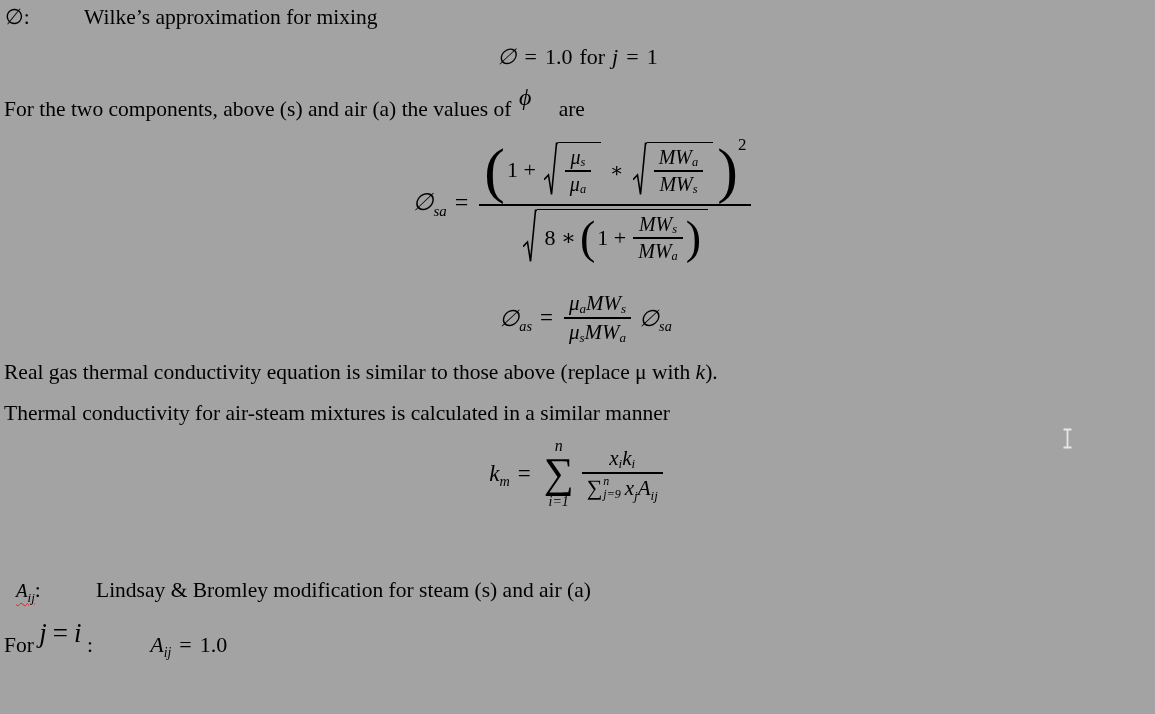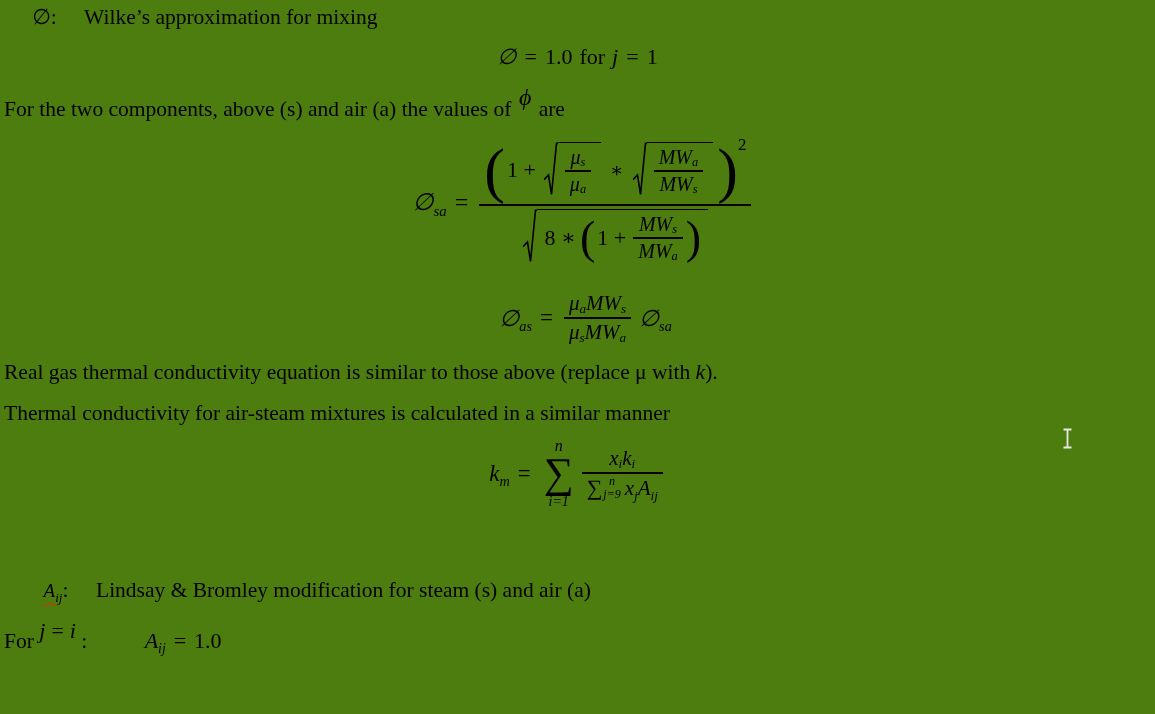--- a/index.html
+++ b/index.html
@@ -1,26 +1,26 @@
 <!DOCTYPE html>
 <html><head>
 <meta charset="utf-8">
 <style>
   html,body { margin:0; padding:0; }
   body {
     width:1155px; height:714px; background:#ffffff; color:#000;
     font-family:"Liberation Serif","DejaVu Serif",serif;
     overflow:hidden;
   }
-  .page { position:relative; width:1155px; height:714px; background:#4d7c0f;text-align:center; }
+  .page { position:relative; width:1155px; height:714px; background:#a3a3a3; }
 
   .textline { position:absolute; font-size:21.5px; white-space:nowrap; color:#000; }
   .term-col { display:inline-block; width:79px; }
   .it { font-style:italic; }
-  .raised { position:relative; top:-10px; font-style:italic; font-size:22px; }
+  .raised { position:relative; top:-10px; font-style:italic; font-size:27px; }
   .raised .up { font-style:normal; }
 
   
   .eqblock { position:absolute; left:0; width:100%; display:flex; justify-content:center; }
   .mrow { display:inline-flex; align-items:center; white-space:nowrap; }
   .mop { margin:0 8px; }
   .mword { margin:0 7px; }
 
   
   .msub { font-size:62%; position:relative; top:0.40em; font-style:italic; }
@@ -74,21 +74,21 @@
       <span class="mword">for</span>
       <span class="it">j</span>
       <span class="mop">=</span>
       <span>1</span>
     </span>
   </div>
 
   <div class="textline" style="top:95px;left:4px;">
     <span>For the two components, above (s) and air (a) the values of</span>
     <span class="raised" style="font-size:24px;top:-11px;margin-left:2px;">ϕ</span>
-    <span style="margin-left:2px;">are</span>
+    <span style="margin-left:22px;">are</span>
   </div>
 
   <div class="eqblock" style="top:138px;">
     <span class="mrow" style="font-size:24px;margin-left:12px;">
       <span><span class="it">∅</span><span class="msub">sa</span></span>
       <span class="mop">=</span>
 
       <span class="vfrac">
 
         <span class="fnum" style="padding-bottom:3px;">

